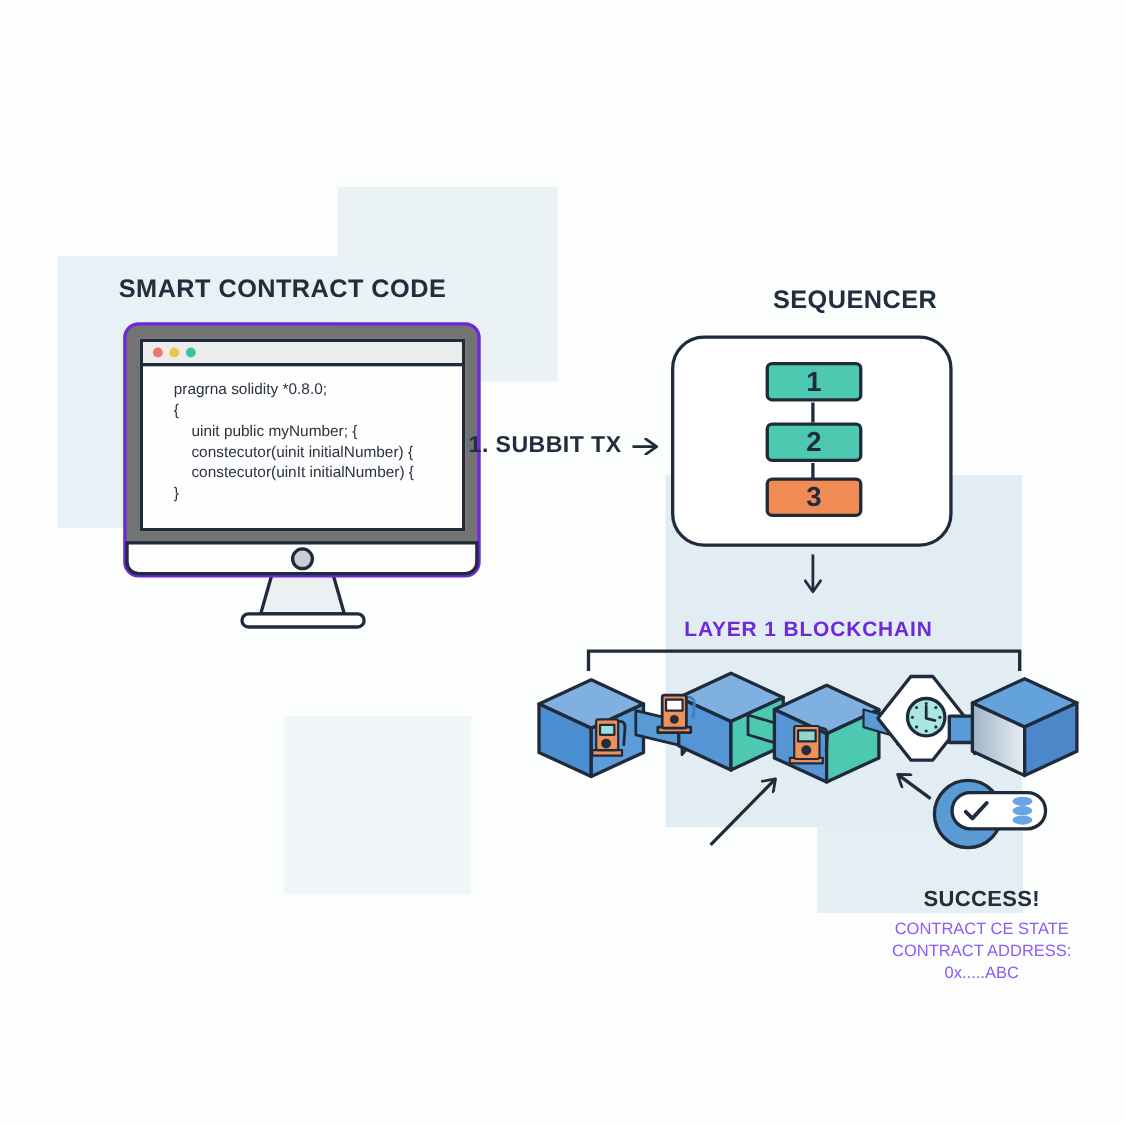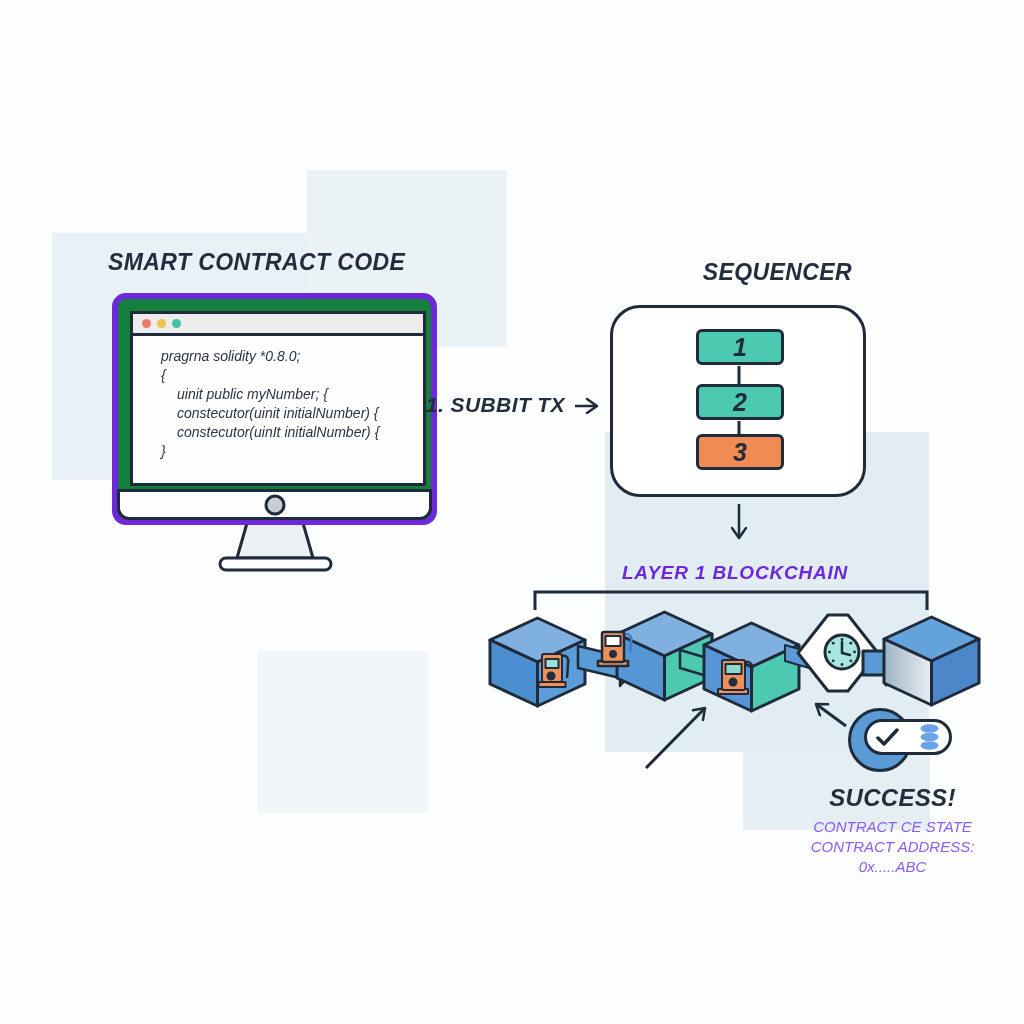--- a/index.html
+++ b/index.html
@@ -1,39 +1,38 @@
 <!DOCTYPE html>
 <html><head>
 <meta charset="utf-8">
 <style>
   html,body{margin:0;padding:0;background:#ffffff;}
   .canvas{
     position:relative;width:1024px;height:1024px;overflow:hidden;
     background:#FCFDFD;
     font-family:"Liberation Sans", sans-serif;
     color:#222D3D;
-    font-style:italic;
   }
   .panel{position:absolute;z-index:0;}
   .p1{left:52px;top:233px;width:268px;height:247px;background:#E8F1F5;}
   .p2{left:307px;top:170px;width:200px;height:177px;background:#EAF2F6;}
   .p3{left:605px;top:432px;width:324px;height:320px;background:#E1EDF3;}
   .p4{left:743px;top:752px;width:187px;height:78px;background:#E5EFF3;}
   .p5{left:258px;top:651px;width:170px;height:162px;background:#F0F6F9;}
 
   .hd{position:absolute;font-weight:700;letter-spacing:0.4px;color:#222D3D;z-index:5;white-space:nowrap;}
   .t-sc{left:108px;top:249px;font-size:23px;}
   .t-seq{left:596px;top:259px;width:256px;text-align:right;font-size:23px;}
   .t-submit{left:426px;top:393px;font-size:21px;}
   .t-exec{left:530px;top:781px;font-size:20px;}
   .t-l1{left:585px;top:562px;width:300px;text-align:center;font-size:19px;font-weight:600;letter-spacing:0.8px;color:#6d28d9;z-index:5;position:absolute;white-space:nowrap;}
 
   
   .monitor{position:absolute;left:112px;top:293px;width:325px;height:232px;
-    background:#15803d;border:6px solid #6d28d9;border-radius:14px;z-index:2;box-sizing:border-box;}
+    background:#737373;border:3px solid #6d28d9;border-radius:14px;z-index:2;box-sizing:border-box;}
   .screen{position:absolute;left:12px;top:12px;width:296px;height:175px;
     background:#FEFEFE;border:3px solid #1F2A3A;box-sizing:border-box;overflow:hidden;}
   .titlebar{position:relative;height:22px;background:#ECECEC;border-bottom:3px solid #1F2A3A;display:flex;align-items:center;padding-left:9px;gap:6px;box-sizing:border-box;}
   .dot{width:9px;height:9px;border-radius:50%;}
   .dot-red{background:#F0776B;}
   .dot-yellow{background:#F2C14E;}
   .dot-teal{background:#3EC2A5;}
   .code{padding:11px 6px 0 28px;font-size:14px;line-height:19px;color:#2A3441;}
   .code-line{white-space:nowrap;}
   .code-line.indent{margin-left:16px;}
@@ -55,21 +54,21 @@
   .svg-layer{position:absolute;left:0;top:0;z-index:3;pointer-events:none;}
   .chain{position:absolute;left:480px;top:590px;z-index:2;}
 
   
   .success-circle{position:absolute;left:848px;top:708px;width:64px;height:64px;border-radius:50%;
     background:#5B9BD5;border:3.5px solid #1F2A3A;box-sizing:border-box;z-index:3;}
   .success-pill{position:absolute;left:864px;top:719px;width:88px;height:36px;background:#FFFFFF;
     border:3.5px solid #1F2A3A;border-radius:19px;z-index:4;box-sizing:border-box;
     display:flex;align-items:center;justify-content:space-between;padding:0 9px;}
   .success-text{position:absolute;left:795px;top:784px;width:195px;text-align:center;z-index:5;}
-  .success-title{font-size:24px;font-weight:700;letter-spacing:0.3px;margin-bottom:5px;}
+  .success-title{font-size:20px;font-weight:700;letter-spacing:0.3px;margin-bottom:5px;margin-top:23px;}
   .success-line{font-size:15px;line-height:20px;color:#8b5cf6;}
 </style>
 </head>
 <body>
 
 <div class="canvas">
 
   <div class="panel p1"></div>
   <div class="panel p2"></div>
   <div class="panel p3"></div>

